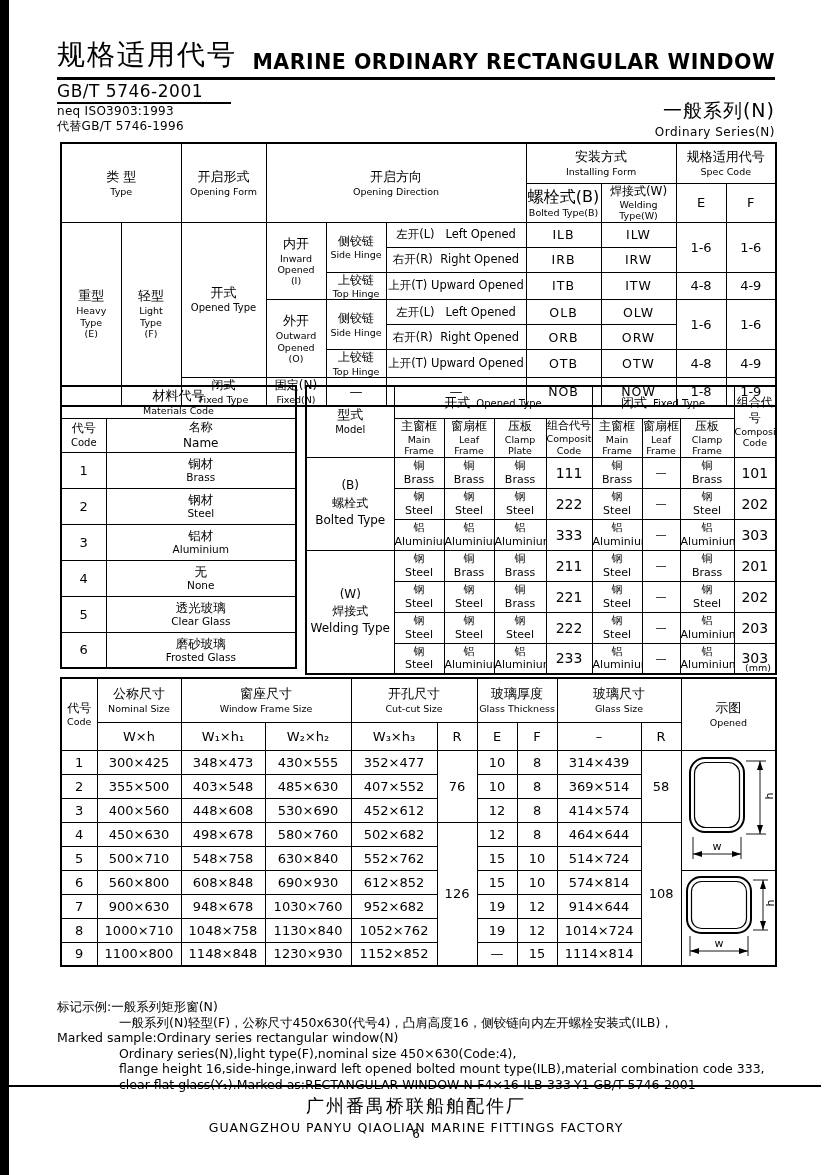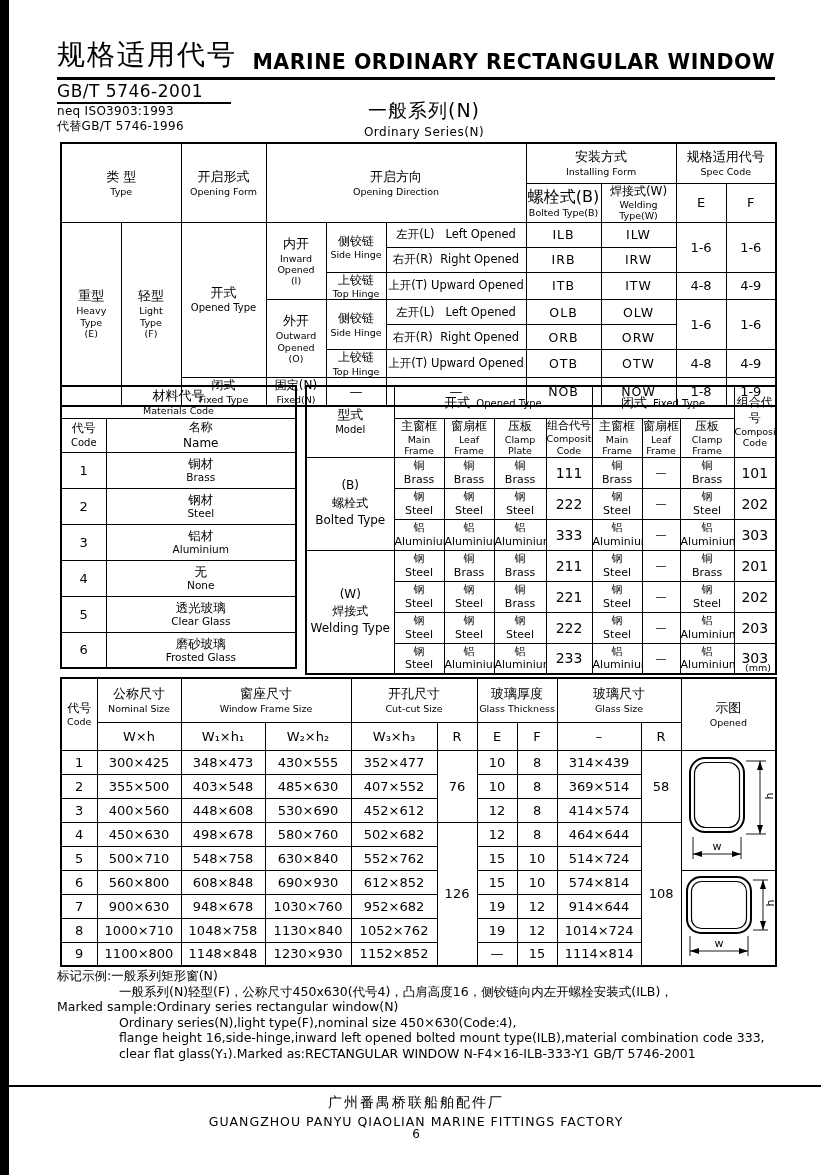--- a/index.html
+++ b/index.html
@@ -10,21 +10,21 @@
 
   
   .doc-header{position:absolute;left:57px;top:36px;width:718px}
   .title-row{display:flex;justify-content:space-between;align-items:flex-end;
              border-bottom:3px solid #000;padding-bottom:3px}
   .title-zh{font-size:28px;font-weight:500;margin:0;letter-spacing:2px}
   .title-en{font-size:20.5px;font-weight:bold;margin:0;letter-spacing:.5px}
   .std-main{display:inline-block;font-size:17px;font-weight:500;border-bottom:2px solid #000;
             padding:1px 28px 1px 0;letter-spacing:.5px}
   .std-sub{font-size:12px;line-height:15px;letter-spacing:.3px}
-  .series-block{position:absolute;left:16px;right:0;top:62px;text-align:center}
+  .series-block{position:absolute;left:16px;right:0;top:62px;text-align:right}
   .series-zh{font-size:19px;letter-spacing:1px}
   .series-en{font-size:12px;margin-top:1px;letter-spacing:.5px}
 
   
   .t{position:absolute;border-collapse:collapse;table-layout:fixed;border:2.5px solid #000}
   .t td{border:1.5px solid #000;padding:0;text-align:center;vertical-align:middle;overflow:hidden}
   .zh{font-size:13px;line-height:1.3;white-space:pre-line}
   .en{font-size:9.5px;line-height:1.18;white-space:pre-line}
   .zh2{font-size:12.5px;line-height:1.25}
   .en2{font-size:10.5px;line-height:1.1}
@@ -50,26 +50,26 @@
 
   .unit{position:absolute;left:56px;top:662px;width:715px;text-align:right;font-size:9.5px}
 
   .t3{left:60px;top:677px;width:715px}
   .t3 tr.h1{height:44px}
   .t3 tr.h2{height:28px}
   .t3 tr.b{height:24px}
   .diag-cell{vertical-align:middle}
   .diag-cell svg{display:block;margin:0 auto}
 
-  .notes{position:absolute;left:57px;top:968px;width:762px;font-size:12.5px;line-height:15.6px;white-space:nowrap}
+  .notes{position:absolute;left:57px;top:999px;width:762px;font-size:12.5px;line-height:15.6px;white-space:nowrap}
   .notes .ind{padding-left:62px}
 
   .footer-rule{position:absolute;left:9px;top:1085px;width:812px;border-top:2.5px solid #000}
   .doc-footer{position:absolute;left:57px;top:1094px;width:718px;text-align:center}
-  .factory-zh{font-size:14px;letter-spacing:2px}
+  .factory-zh{font-size:18px;letter-spacing:2px}
   .factory-en{font-size:12.5px;letter-spacing:1px;margin-top:2px}
   .page-num{position:absolute;left:57px;top:1127px;width:718px;text-align:center;font-size:12px}
 </style>
 </head>
 <body>
 
 <div class="page">
   <div class="scan-edge"></div>
 
   <div class="doc-header">

